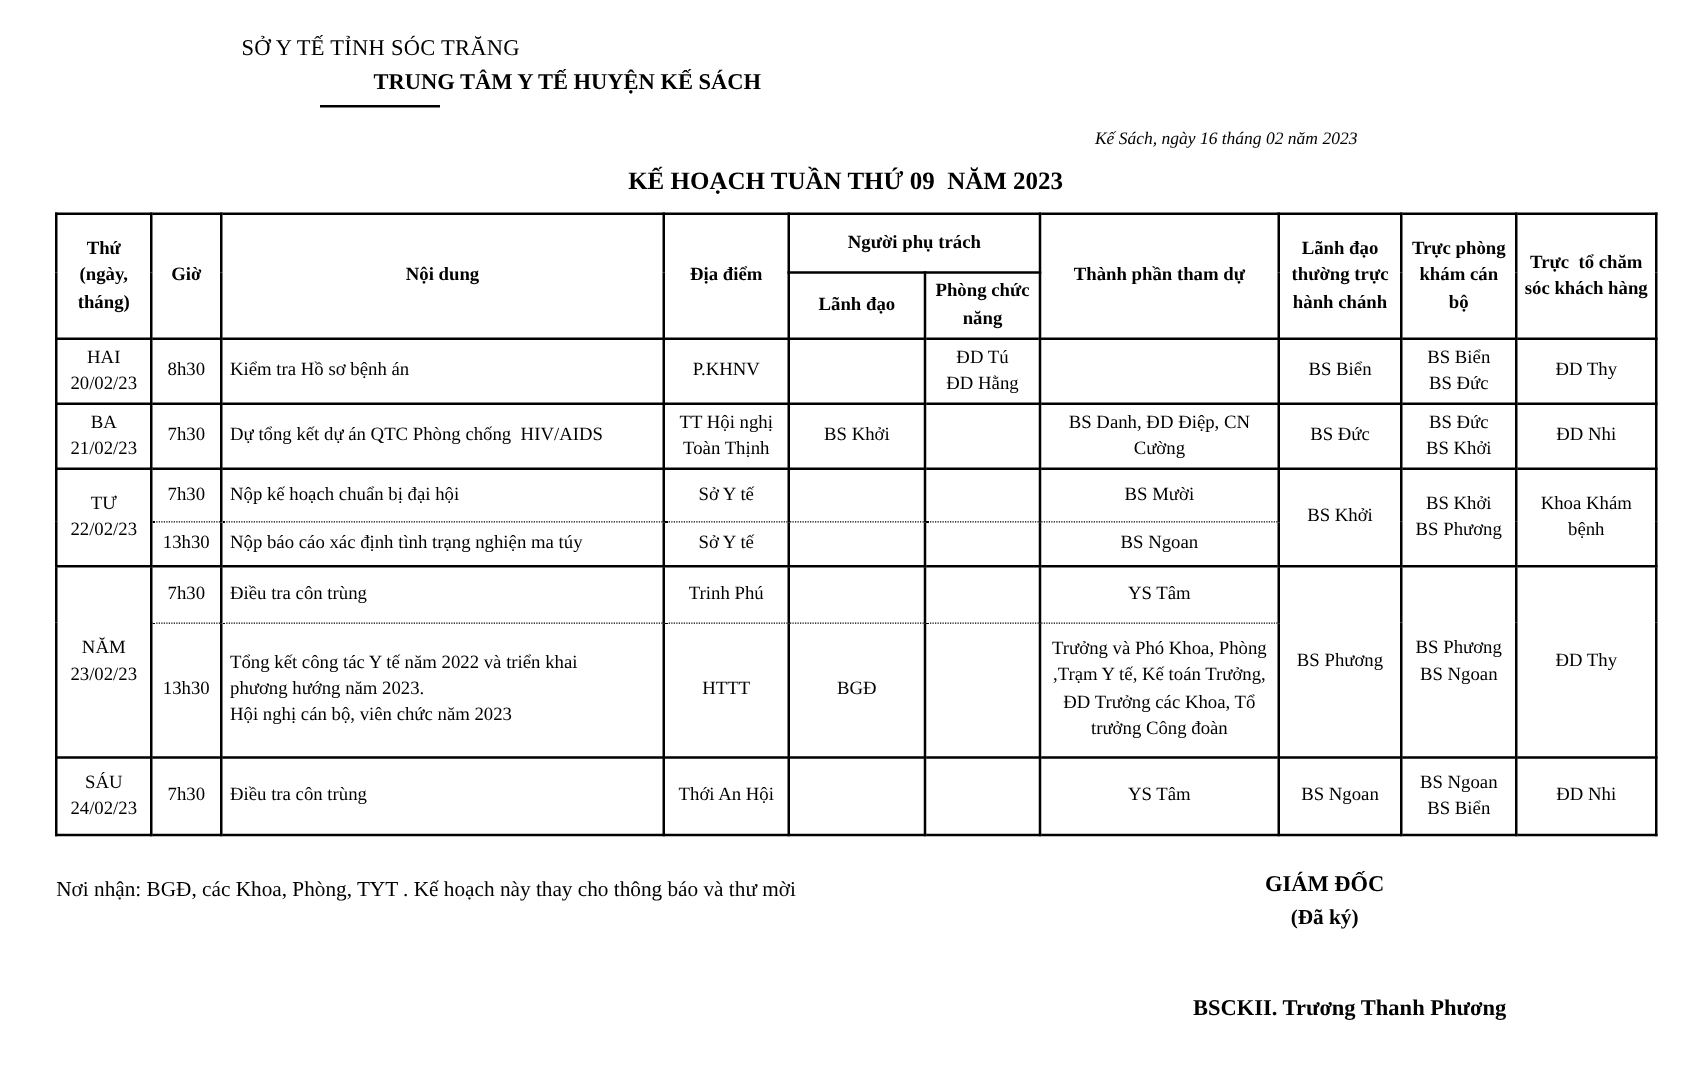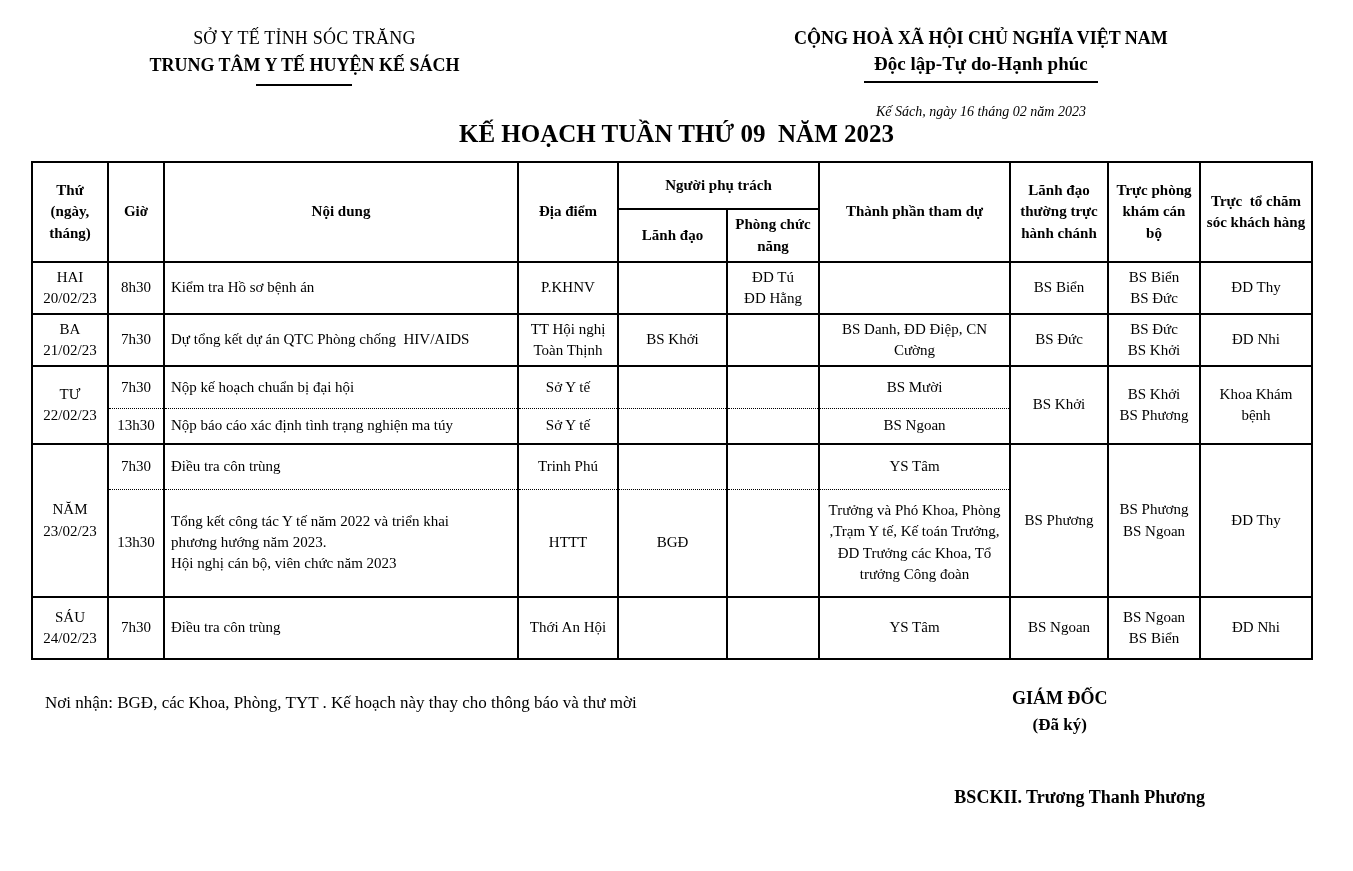--- a/index.html
+++ b/index.html
@@ -9,33 +9,33 @@
     font-family:"Liberation Serif", serif;
     color:#000;
   }
   .page { width:1353px; height:871px; padding-top:28px; position:relative; }
 
   
   .head { display:flex; width:100%; }
   .head-left  { width:45%; text-align:center; }
   .head-right { width:55%; text-align:center; }
   .org-parent { font-size:18px; letter-spacing:.2px; }
-  .org-name   { font-size:18px; font-weight:bold; margin-top:6px; }
+  .org-name   { font-size:18px; font-weight:bold; margin-top:6px;text-align:right; }
   .org-rule   { width:96px; border-bottom:2px solid #000; margin:8px auto 0 auto; }
   .motto1 { font-size:18px; font-weight:bold; }
   .motto2 { font-size:19px; font-weight:bold; display:inline-block;
             border-bottom:2px solid #000; padding:0 10px 6px 10px; margin-top:4px; }
   .date-line { width:55%; margin-left:45%; text-align:center;
                font-style:italic; font-size:14px; margin-top:18px; }
-  .doc-title { text-align:center; font-size:25px; font-weight:bold;
-               white-space:pre; }
+  .doc-title { text-align:center; font-size:20px; font-weight:bold;
+               margin-top:14px; white-space:pre; }
 
   
   table.plan { border-collapse:collapse; table-layout:fixed;
-               margin:13px 0 0 31px; width:1279px;padding-left:12px; }
+               margin:13px 0 0 44px; width:1279px;padding-left:12px; }
   .plan th, .plan td {
     border:2px solid #000;
     font-size:15px; line-height:1.42;
     text-align:center; vertical-align:middle;
     padding:2px 4px;
     white-space:pre-line;
     overflow:hidden;
   }
   .plan th { font-weight:bold; }
   .plan td.day { font-weight:normal; }
@@ -56,24 +56,20 @@
 </head>
 <body>
 
 <div class="page">
 
   <div class="head">
     <div class="head-left">
       <div class="org-parent">SỞ Y TẾ TỈNH SÓC TRĂNG</div>
       <div class="org-name">TRUNG TÂM Y TẾ HUYỆN KẾ SÁCH</div>
       <div class="org-rule"></div>
-    </div>
-    <div class="head-right">
-      <div class="motto1">CỘNG HOÀ XÃ HỘI CHỦ NGHĨA VIỆT NAM</div>
-      <div><span class="motto2">Độc lập-Tự do-Hạnh phúc</span></div>
     </div>
   </div>
 
   <div class="date-line">Kế Sách, ngày 16 tháng 02 năm 2023</div>
 
   <div class="doc-title">KẾ HOẠCH TUẦN THỨ 09&nbsp; NĂM 2023</div>
 
   <table class="plan">
     <colgroup>
       <col style="width:76px">

